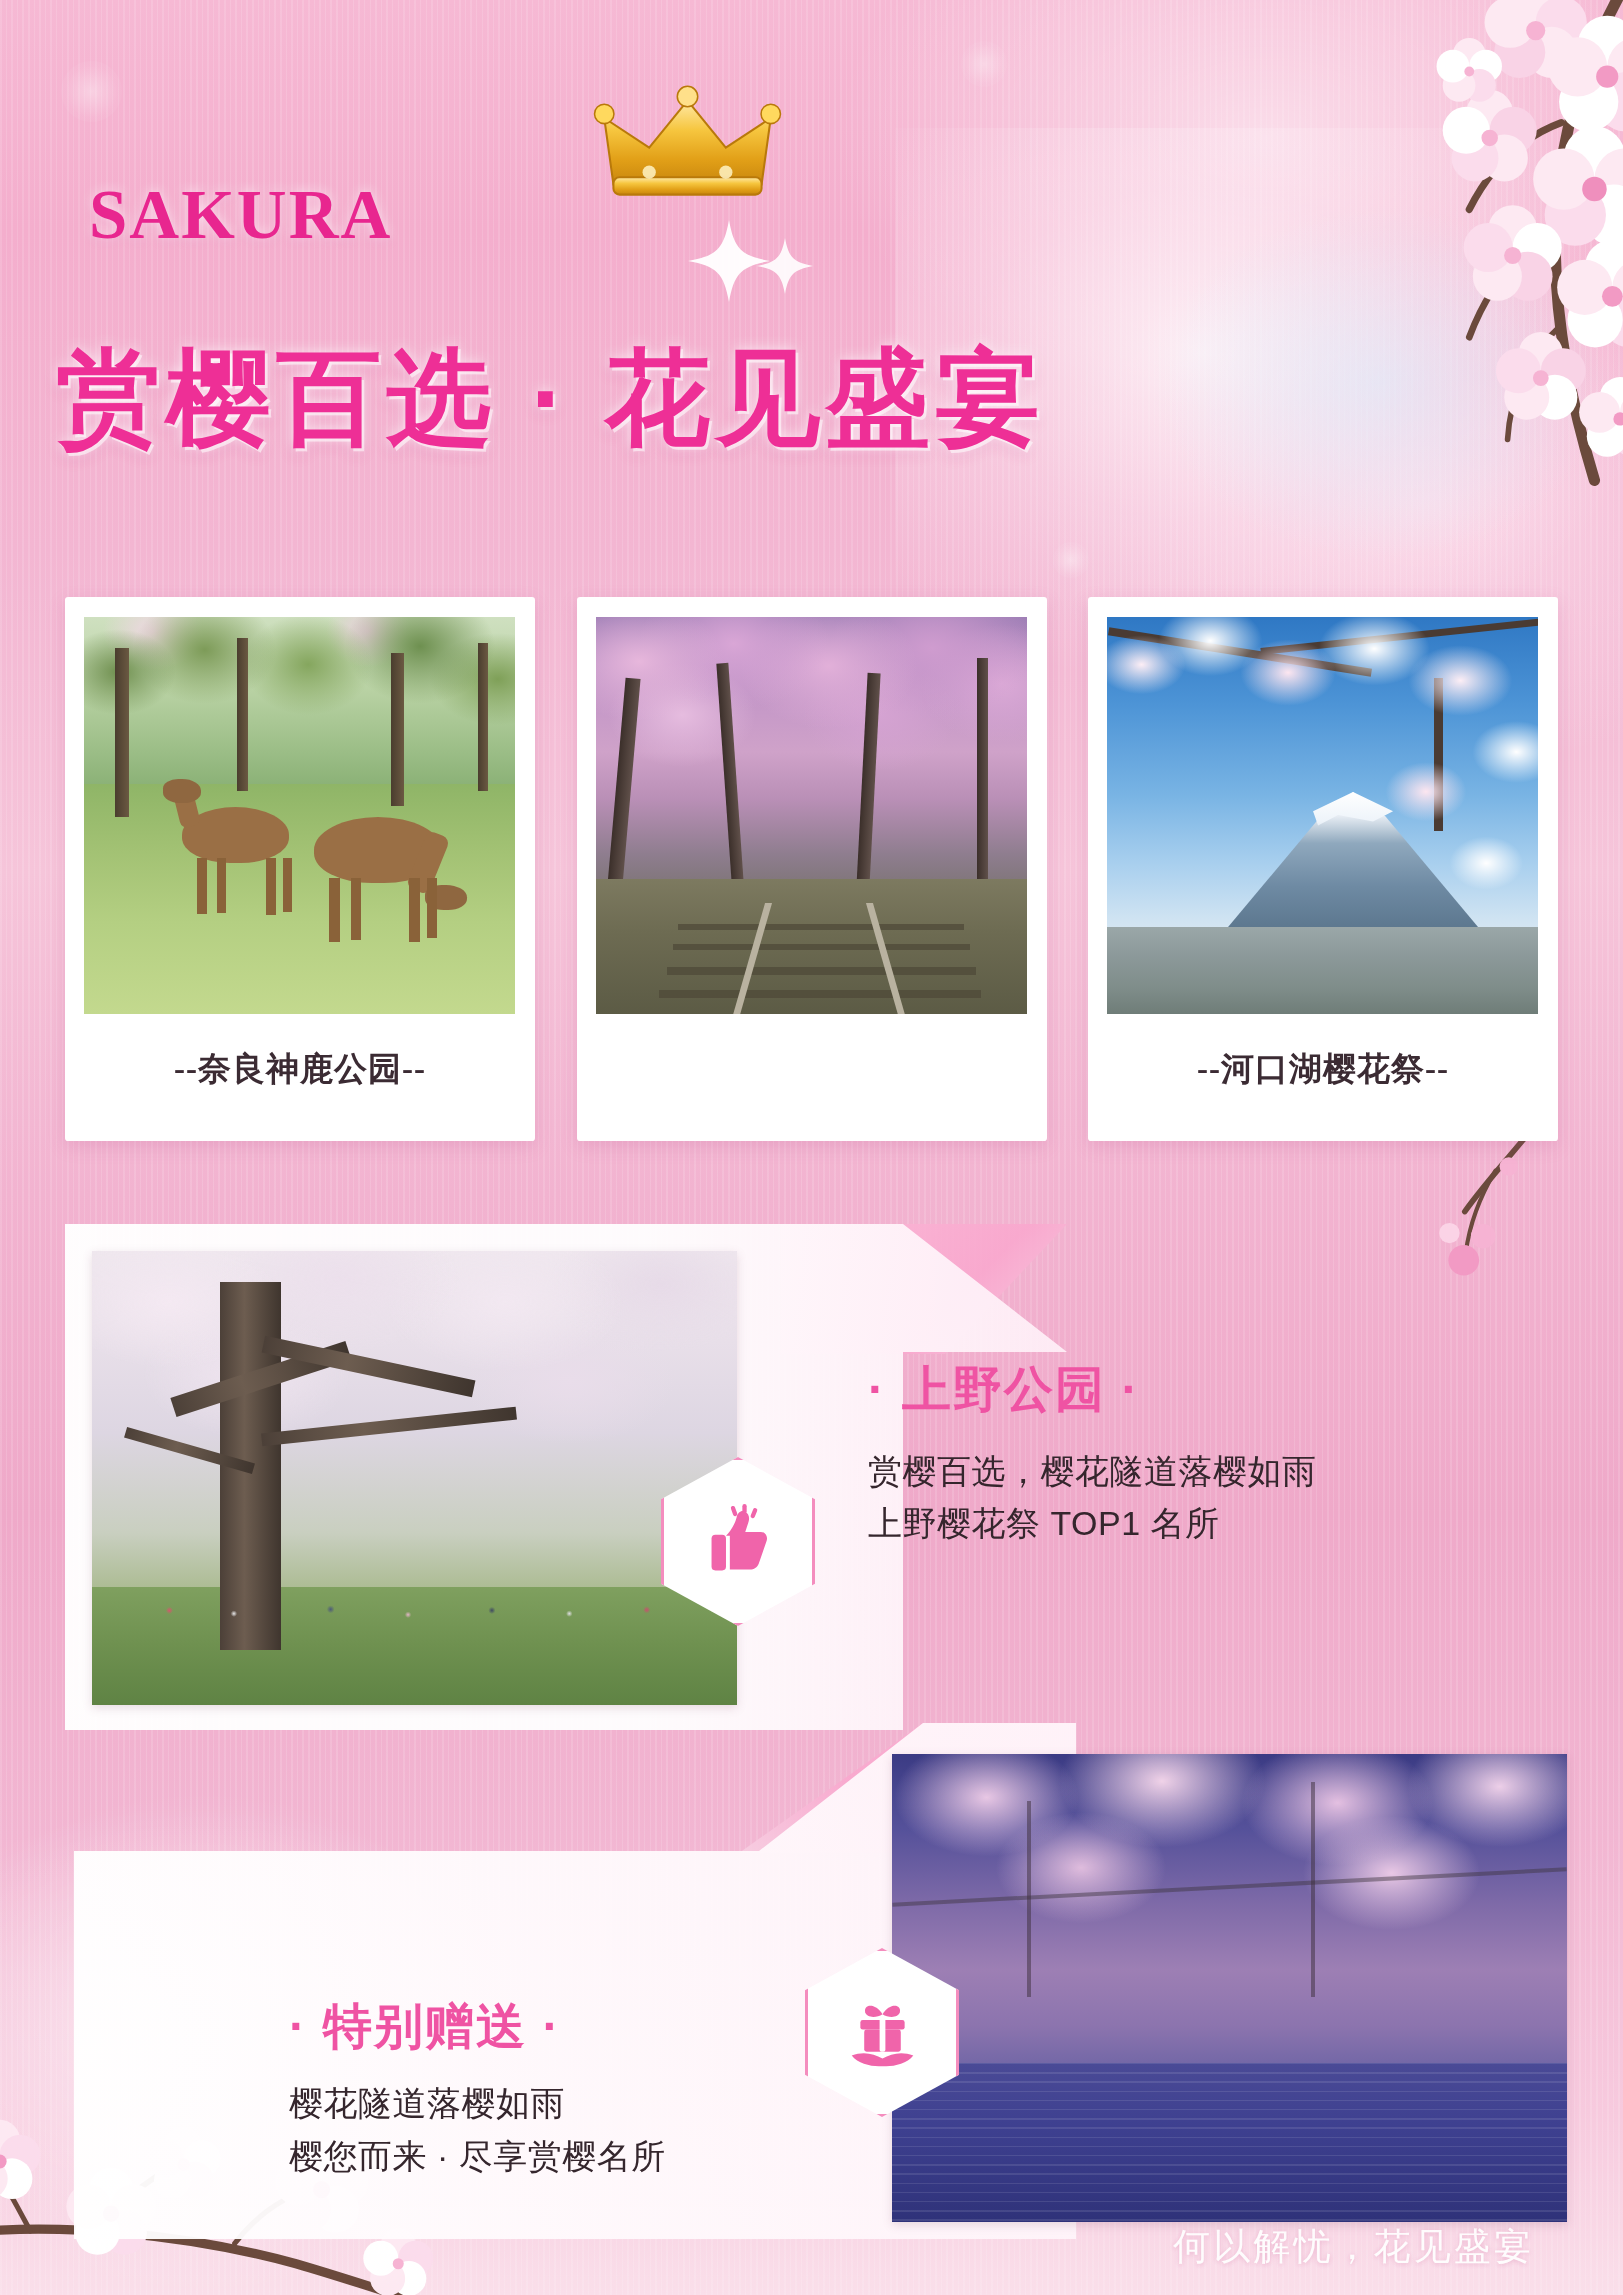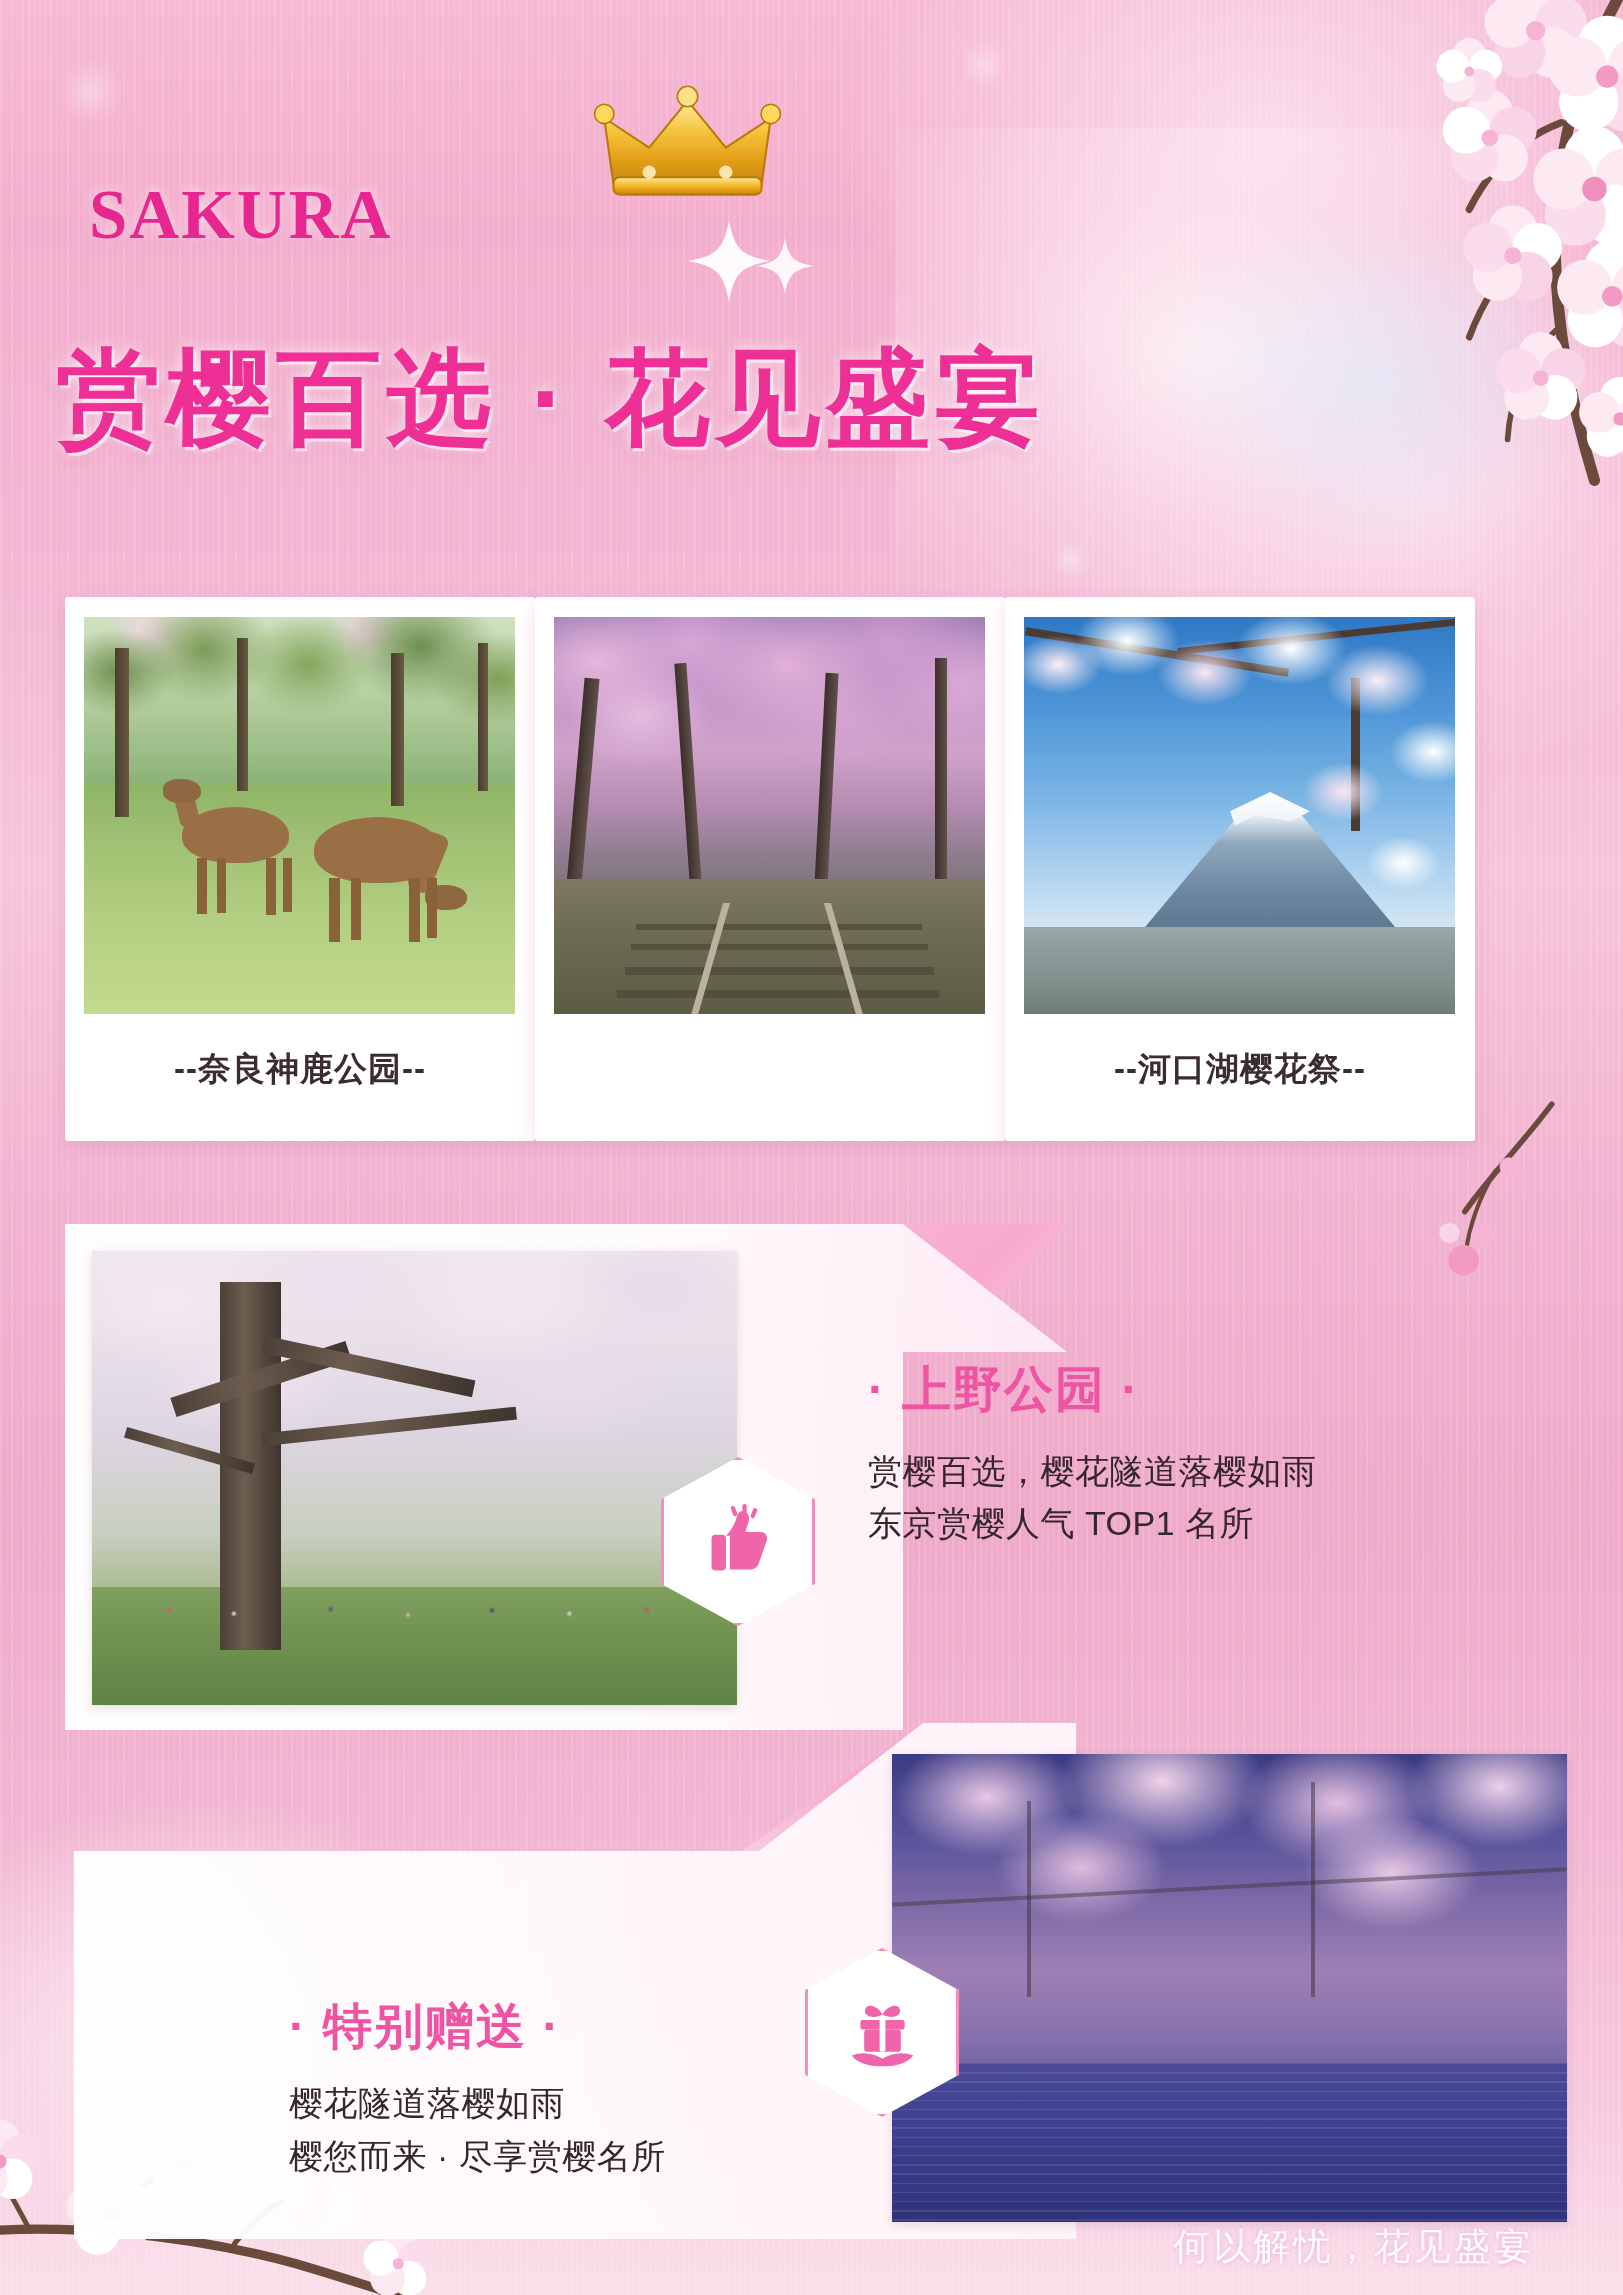--- a/index.html
+++ b/index.html
@@ -109,20 +109,22 @@
     white-space: nowrap;
   }
 
   
   .cards {
     position: absolute;
     left: 65px;
     top: 597px;
     width: 1493px;
     display: flex;
+    justify-content: space-between;
+    font-family: Liberation Serif, serif;
   }
   .card {
     position: relative;
     width: 470px;
     height: 544px;
     background: #ffffff;
     box-shadow: 0 5.1px 17.4px rgba(190,80,140,0.18);
     
     border-radius: 3.1px;
   }
@@ -703,21 +705,21 @@
             <rect x="108" y="10" width="9" height="22" rx="4.5" transform="rotate(22 112 20)"></rect>
           </g>
         </svg>
       </div>
     </div>
 
     <div class="sec1-text">
       <div class="sec-heading">· 上野公园 ·</div>
       <div style="height:21.5px;"></div>
       <div class="sec-line">赏樱百选，樱花隧道落樱如雨</div>
-      <div class="sec-line">东京赏樱人气 TOP1 名所</div>
+      <div class="sec-line">上野樱花祭 TOP1 名所</div>
     </div>
   </div>
 
   <div class="sec2">
     <div class="sec2-wedge"></div>
     <div class="sec2-bg"></div>
 
     <div class="sec2-photo">
       <div class="scene">
         <div class="s5"></div>

